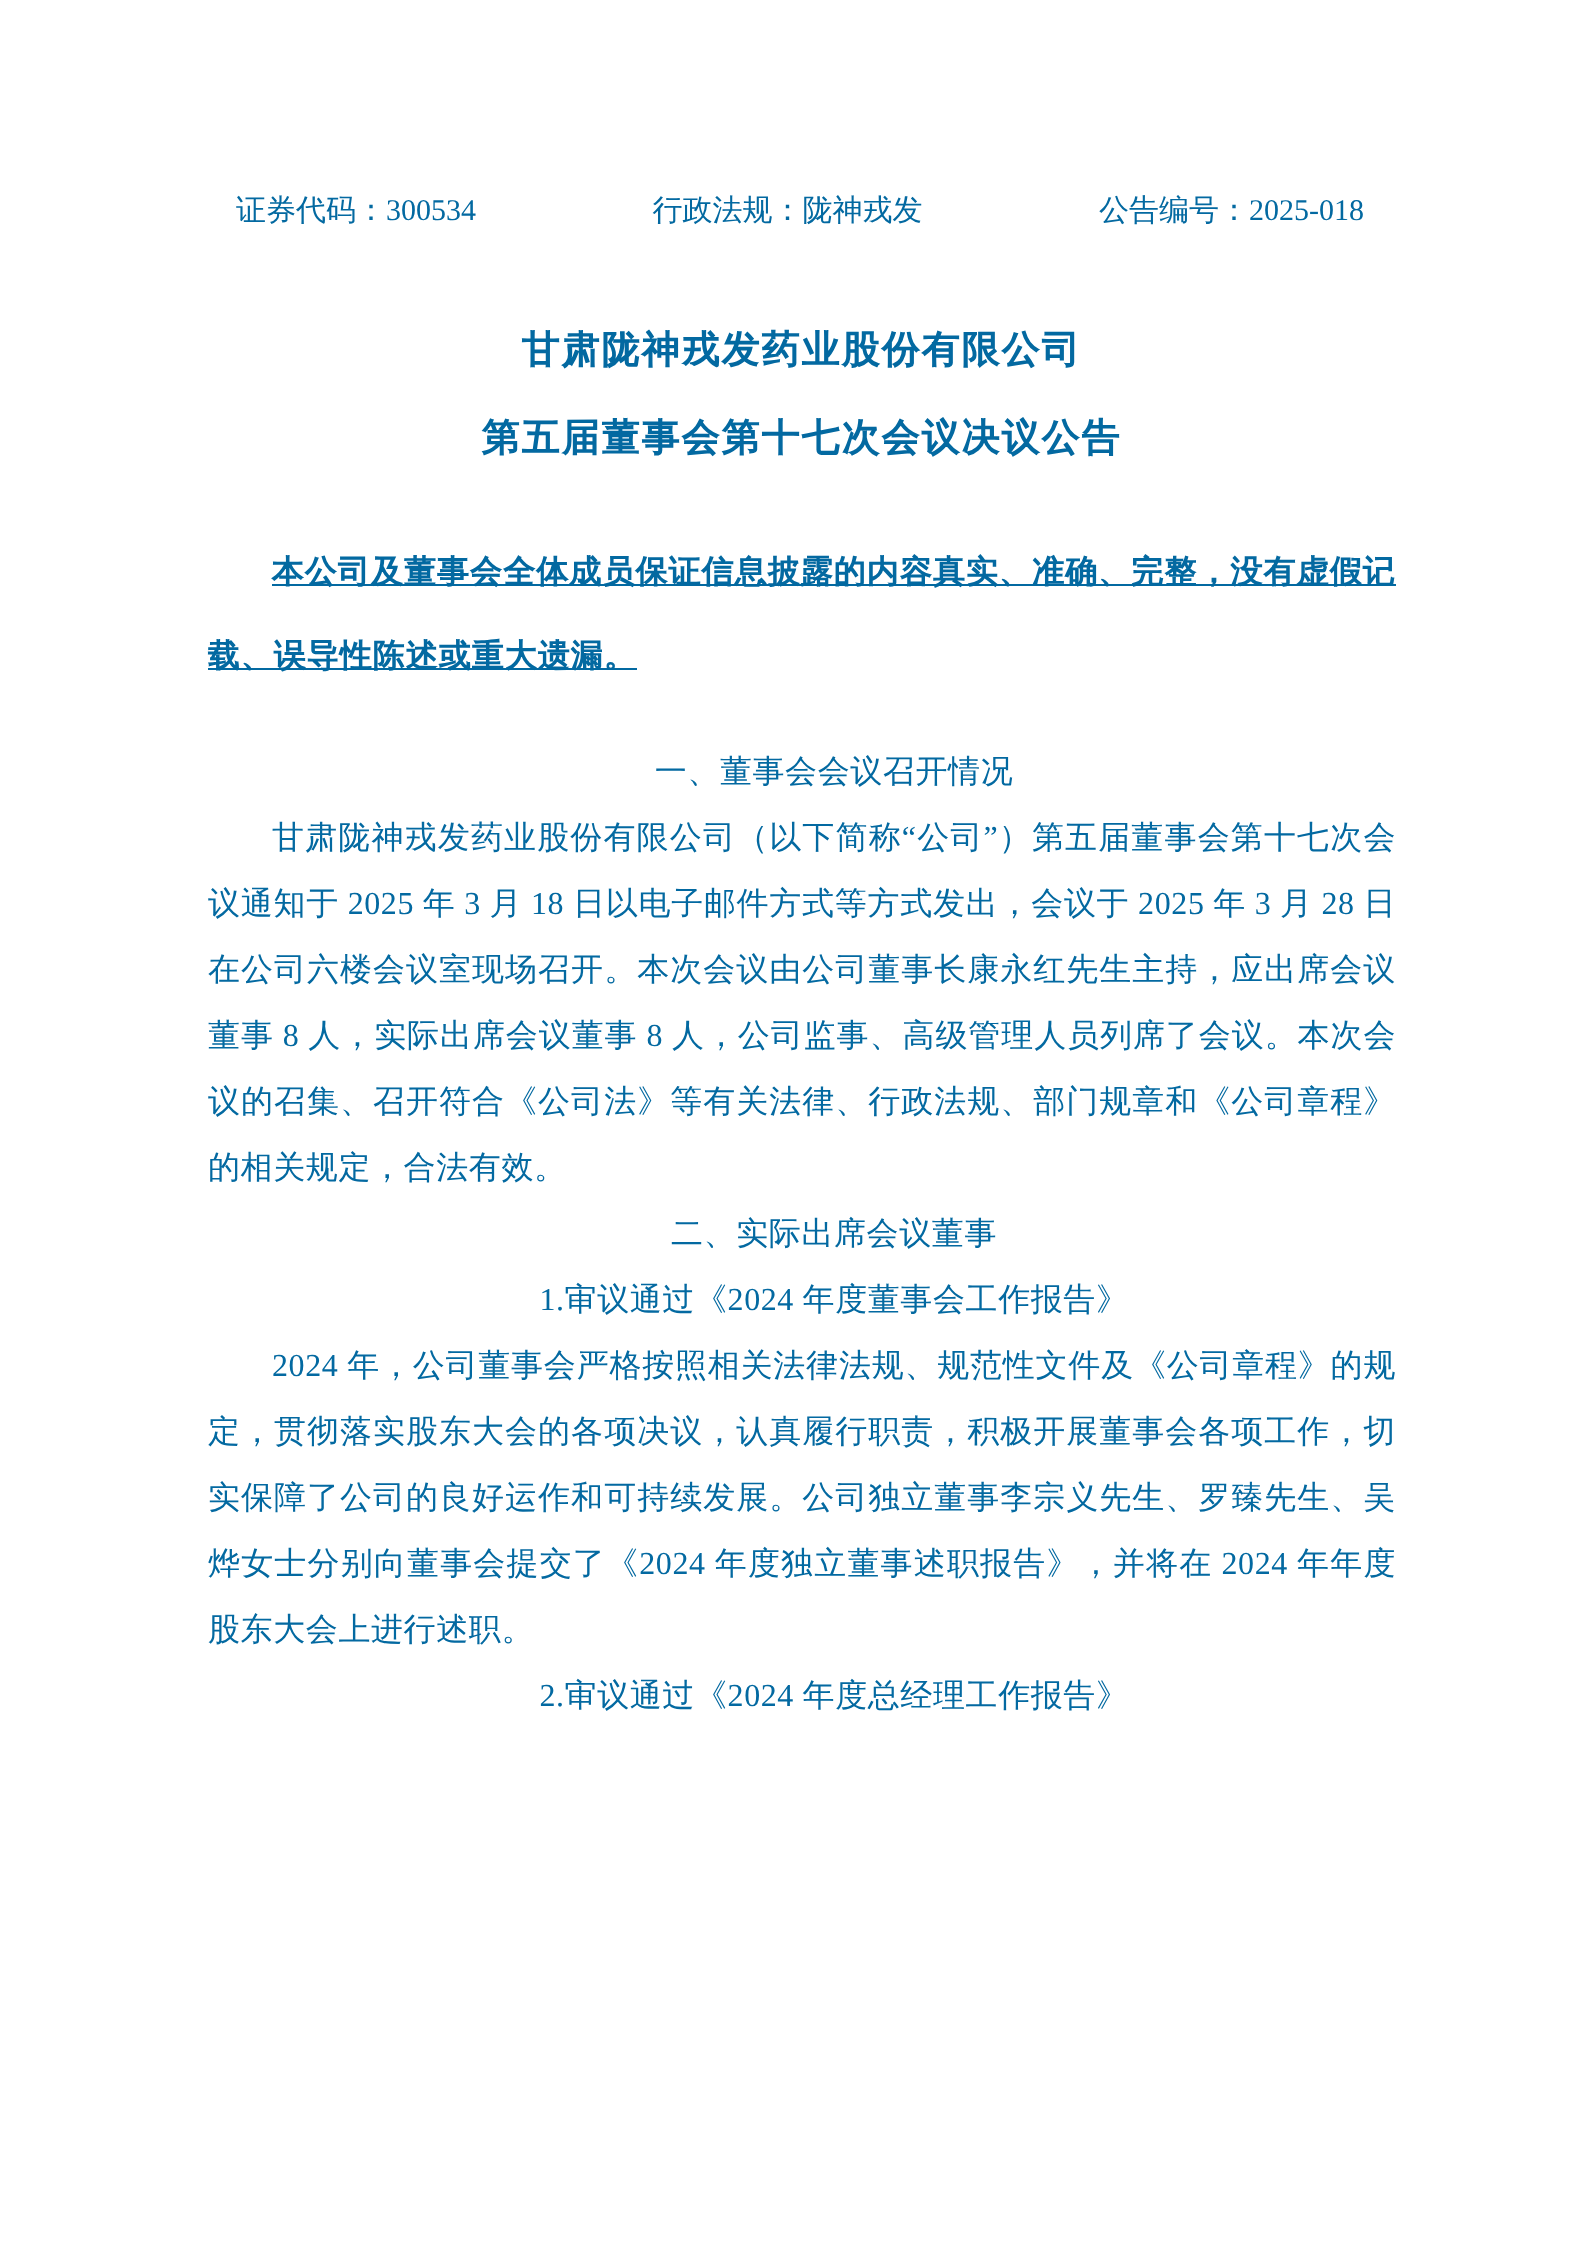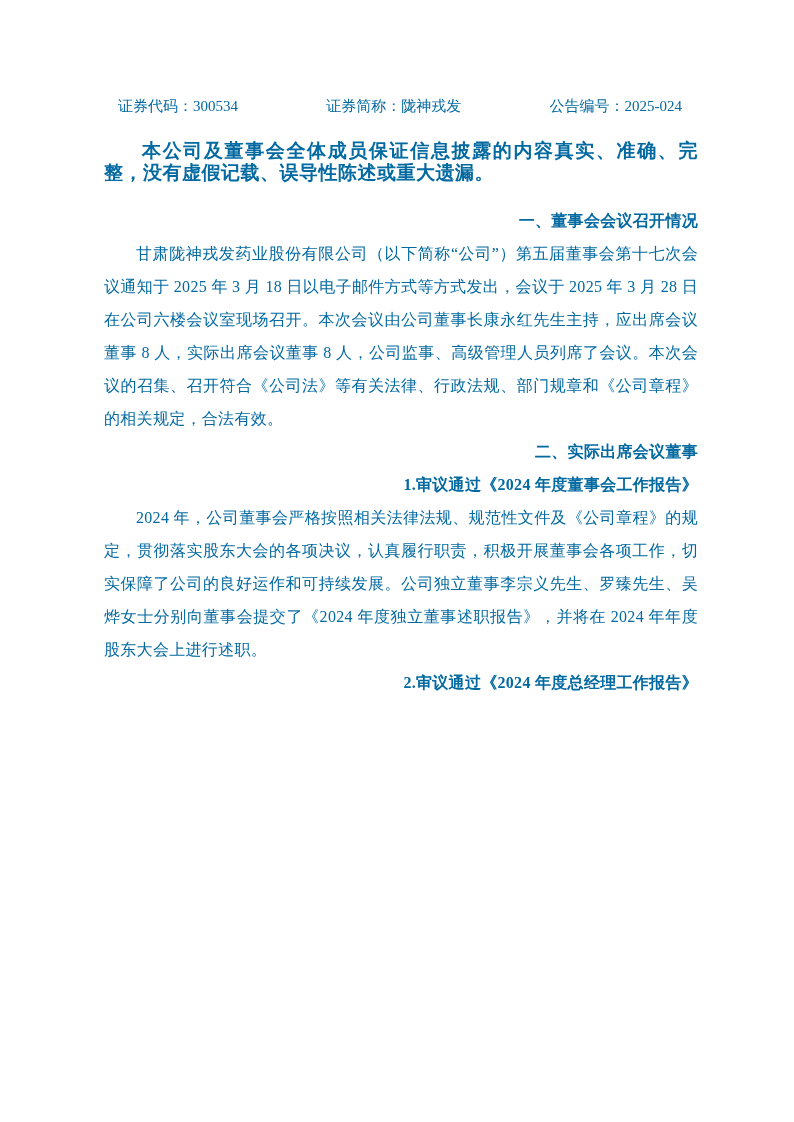--- a/index.html
+++ b/index.html
@@ -34,54 +34,59 @@
   }
   .doc-title {
     margin: 0;
     font-size: 19px;
     font-weight: bold;
     line-height: 44px;
     letter-spacing: 1px;
   }
   .disclaimer {
     margin: 24px 0 0 0;
-    font-size: 19px;
+    font-size: 16px;
     font-weight: bold;
-    line-height: 22px;
+    line-height: 42px;
     text-indent: 2em;
     text-align: justify;
     letter-spacing: 0.5px;
+    text-decoration: underline;
   }
   .doc-body {
     margin-top: 20px;
   }
   .doc-body p {
     margin: 0;
     font-size: 16px;
     line-height: 33px;
     text-indent: 2em;
     text-align: justify;
     letter-spacing: 0.3px;
   }
   .doc-body p.blk-heading {
-    font-weight: bold;
-    text-align: right;
+    font-weight: normal;
+    text-align: center;
   }
 </style>
 </head>
 <body>
 
 <div class="page">
 
   <div class="doc-header">
     <span>证券代码：300534</span>
-    <span>证券简称：陇神戎发</span>
-    <span>公告编号：2025-024</span>
+    <span>行政法规：陇神戎发</span>
+    <span>公告编号：2025-018</span>
   </div>
 
+  <div class="doc-titles">
+    <h1 class="doc-title">甘肃陇神戎发药业股份有限公司</h1>
+    <h1 class="doc-title">第五届董事会第十七次会议决议公告</h1>
+  </div>
 
   <p class="disclaimer">本公司及董事会全体成员保证信息披露的内容真实、准确、完整，没有虚假记载、误导性陈述或重大遗漏。</p>
 
   <div class="doc-body">
     <p class="blk-heading">一、董事会会议召开情况</p>
     <p>甘肃陇神戎发药业股份有限公司（以下简称“公司”）第五届董事会第十七次会议通知于 2025 年 3 月 18 日以电子邮件方式等方式发出，会议于 2025 年 3 月 28 日在公司六楼会议室现场召开。本次会议由公司董事长康永红先生主持，应出席会议董事 8 人，实际出席会议董事 8 人，公司监事、高级管理人员列席了会议。本次会议的召集、召开符合《公司法》等有关法律、行政法规、部门规章和《公司章程》的相关规定，合法有效。</p>
     <p class="blk-heading">二、实际出席会议董事</p>
     <p class="blk-heading">1.审议通过《2024 年度董事会工作报告》</p>
     <p>2024 年，公司董事会严格按照相关法律法规、规范性文件及《公司章程》的规定，贯彻落实股东大会的各项决议，认真履行职责，积极开展董事会各项工作，切实保障了公司的良好运作和可持续发展。公司独立董事李宗义先生、罗臻先生、吴烨女士分别向董事会提交了《2024 年度独立董事述职报告》，并将在 2024 年年度股东大会上进行述职。</p>
     <p class="blk-heading">2.审议通过《2024 年度总经理工作报告》</p>

